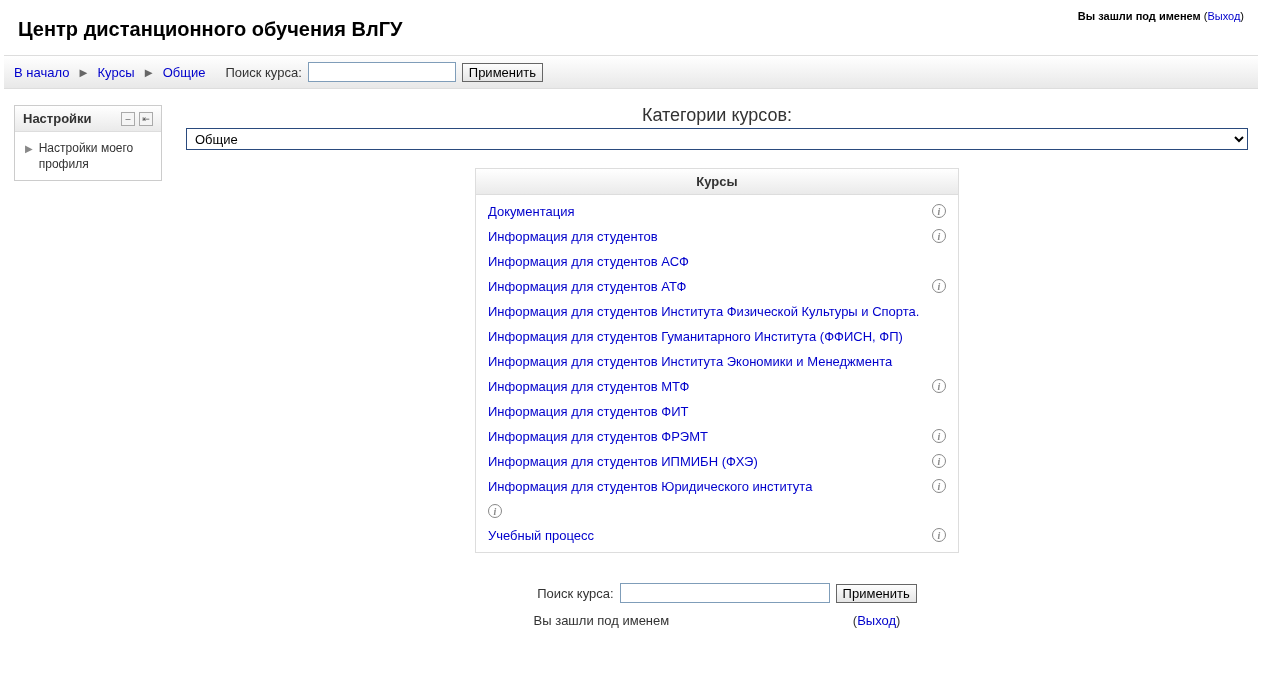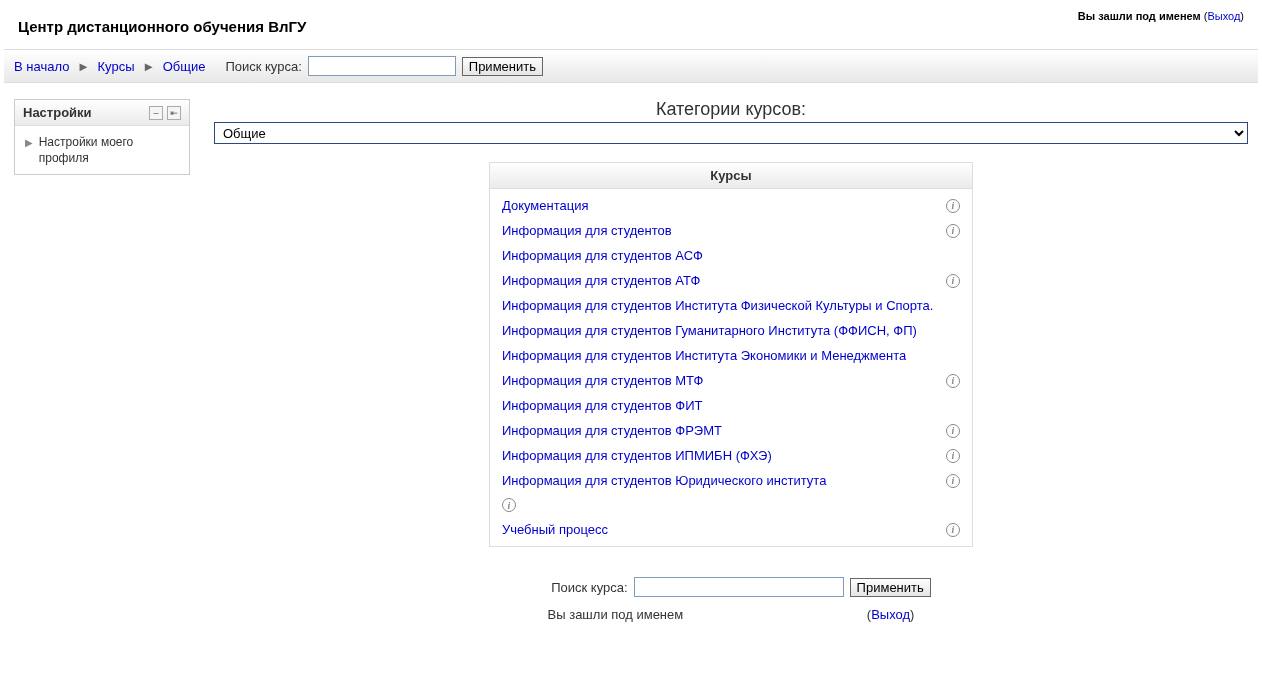--- a/index.html
+++ b/index.html
@@ -1,51 +1,51 @@
 <!DOCTYPE html>
 <html><head>
 <meta charset="utf-8">
 <style>
 * { box-sizing: border-box; margin: 0; padding: 0; }
 body { font-family: Arial, Helvetica, sans-serif; font-size: 13px; background: #fff; color: #333; }
 a { color: #0000cc; text-decoration: none; cursor: pointer; }
 
 .header-top { display: flex; justify-content: space-between; align-items: flex-start; padding: 10px 18px 0 18px; }
-.site-title { font-size: 15px; font-weight: bold; color: #000; padding: 8px 0 14px 0; }
+.site-title { font-size: 20px; font-weight: bold; color: #000; padding: 8px 0 14px 0; }
 .login-info { font-size: 11px; font-weight: bold; color: #000; text-align: right; }
 .login-info .logout { font-weight: normal; }
 
 .navbar { background: linear-gradient(#fff, #e8e8e8); border: 1px solid #ddd; border-left: none; border-right: none; padding: 6px 10px; display: flex; justify-content: flex-start; align-items: center; margin: 0 4px; }
 .breadcrumb { font-size: 13px; }
 .breadcrumb .sep { color: #666; margin: 0 4px; }
 .search-form { display: flex; align-items: center; gap: 6px; padding-left: 20px; }
 .search-form label { font-size: 13px; }
 .search-form input[type="text"] { width: 148px; height: 20px; border: 1px solid #7f9db9; padding: 1px 3px; font-size: 13px; }
 .search-form button { font-size: 13px; padding: 1px 6px; border: 1px solid #666; background: linear-gradient(#fdfdfd,#e5e5e5); cursor: pointer; }
 
 .page-body { display: flex; gap: 24px; padding: 16px 14px 24px 14px; align-items: flex-start; }
 
-.sidebar { width: 176px; flex: 0 0 auto; }
+.sidebar { width: 148px; flex: 0 0 auto; }
 .block { border: 1px solid #ccc; background: #fff; }
 .block-header { background: linear-gradient(#fff,#eaeaea); border-bottom: 1px solid #ddd; padding: 5px 8px; display: flex; align-items: center; justify-content: space-between; }
 .block-header h2 { font-size: 13px; font-weight: bold; }
 .block-controls { display: flex; gap: 4px; }
 .block-controls .ctrl { width: 14px; height: 14px; border: 1px solid #aaa; background: #f5f5f5; display: inline-block; cursor: pointer; font-size: 9px; line-height: 12px; text-align: center; color: #555; }
 .block-content { padding: 8px 10px; }
 .tree-item { display: flex; align-items: flex-start; gap: 6px; font-size: 12px; line-height: 1.35; }
 .tree-item .arrow { color: #888; font-size: 10px; margin-top: 2px; }
 
 .main { flex: 1; }
 .category-label { text-align: center; font-size: 18px; margin-bottom: 2px; }
 .category-select { width: 100%; border: 1px solid #2a4a7d; background: #fff; padding: 2px 4px; font-size: 13px; margin-bottom: 18px; height: 22px; }
 
 .course-box { width: 484px; margin: 0 auto; border: 1px solid #ddd; background: #fff; }
 .course-box-header { background: linear-gradient(#fff,#eaeaea); border-bottom: 1px solid #ddd; text-align: center; font-weight: bold; font-size: 13px; padding: 5px 0; }
 .course-list { padding: 4px 0; }
-.course-row { display: flex; justify-content: space-between; align-items: center; padding: 5px 12px; font-size: 13px; }
+.course-row { display: flex; justify-content: space-between; align-items: flex-start; padding: 5px 12px; font-size: 13px; }
 .course-row a { color: #0000cc; }
 .info-icon { width: 14px; height: 14px; border: 1.5px solid #888; border-radius: 50%; display: inline-flex; align-items: center; justify-content: center; font-size: 10px; font-weight: bold; font-style: italic; color: #888; font-family: Georgia, serif; cursor: pointer; }
 
 .bottom-area { text-align: center; padding: 30px 0 10px 0; }
 .bottom-area .search-form { justify-content: center; margin-bottom: 10px; }
 .bottom-area .search-form input[type="text"] { width: 210px; }
 .bottom-login { font-size: 13px; }
 .bottom-login .label { margin-right: 180px; }
 </style>
 </head>

